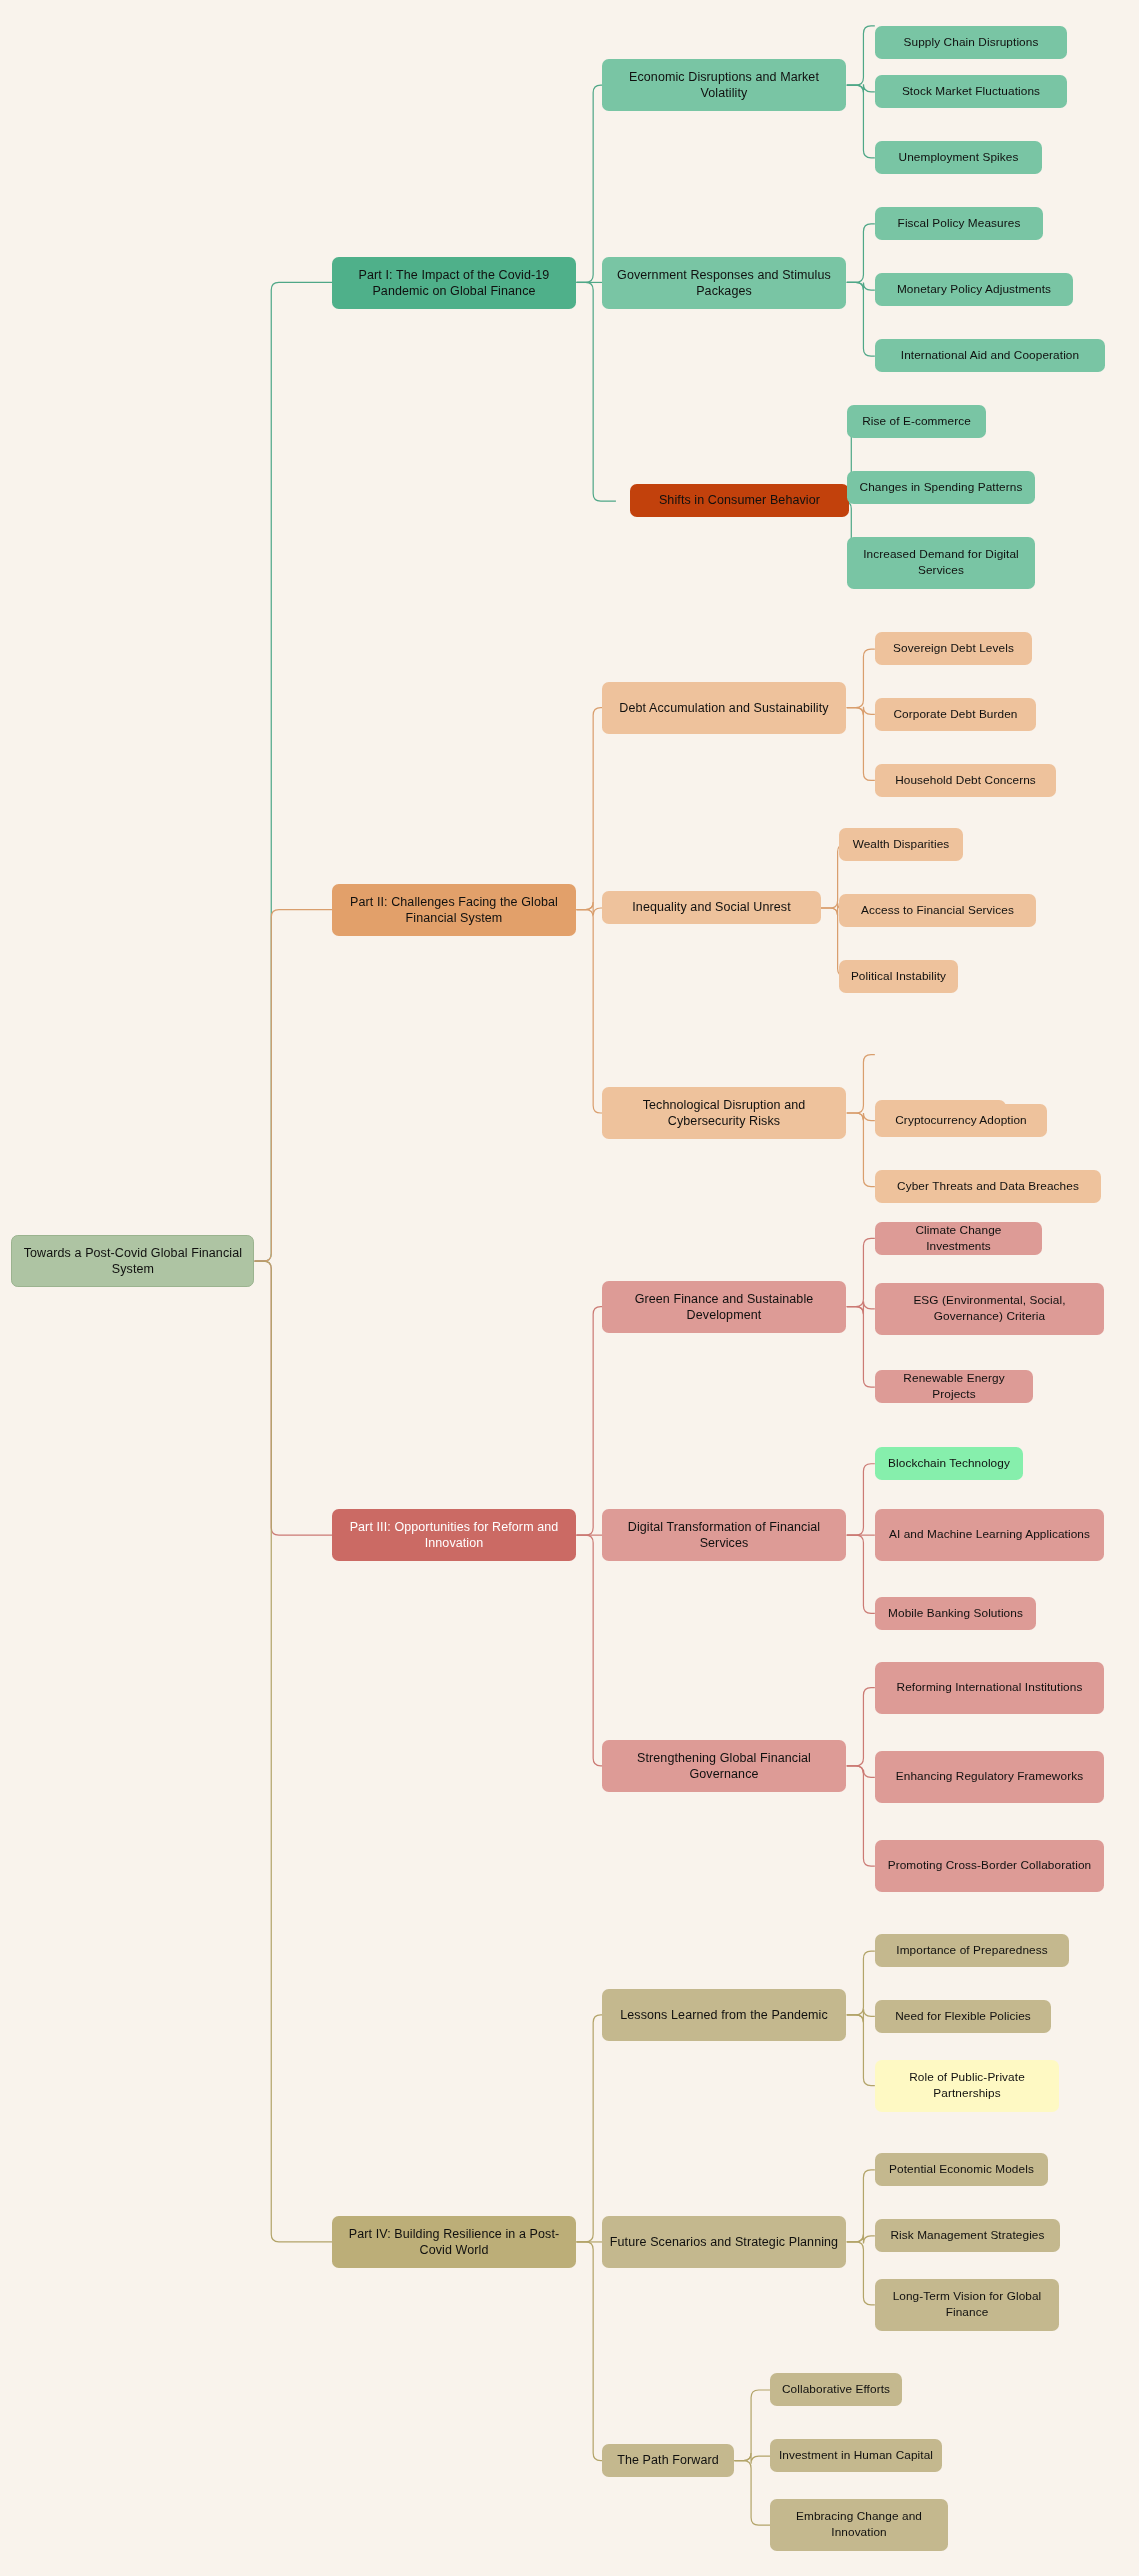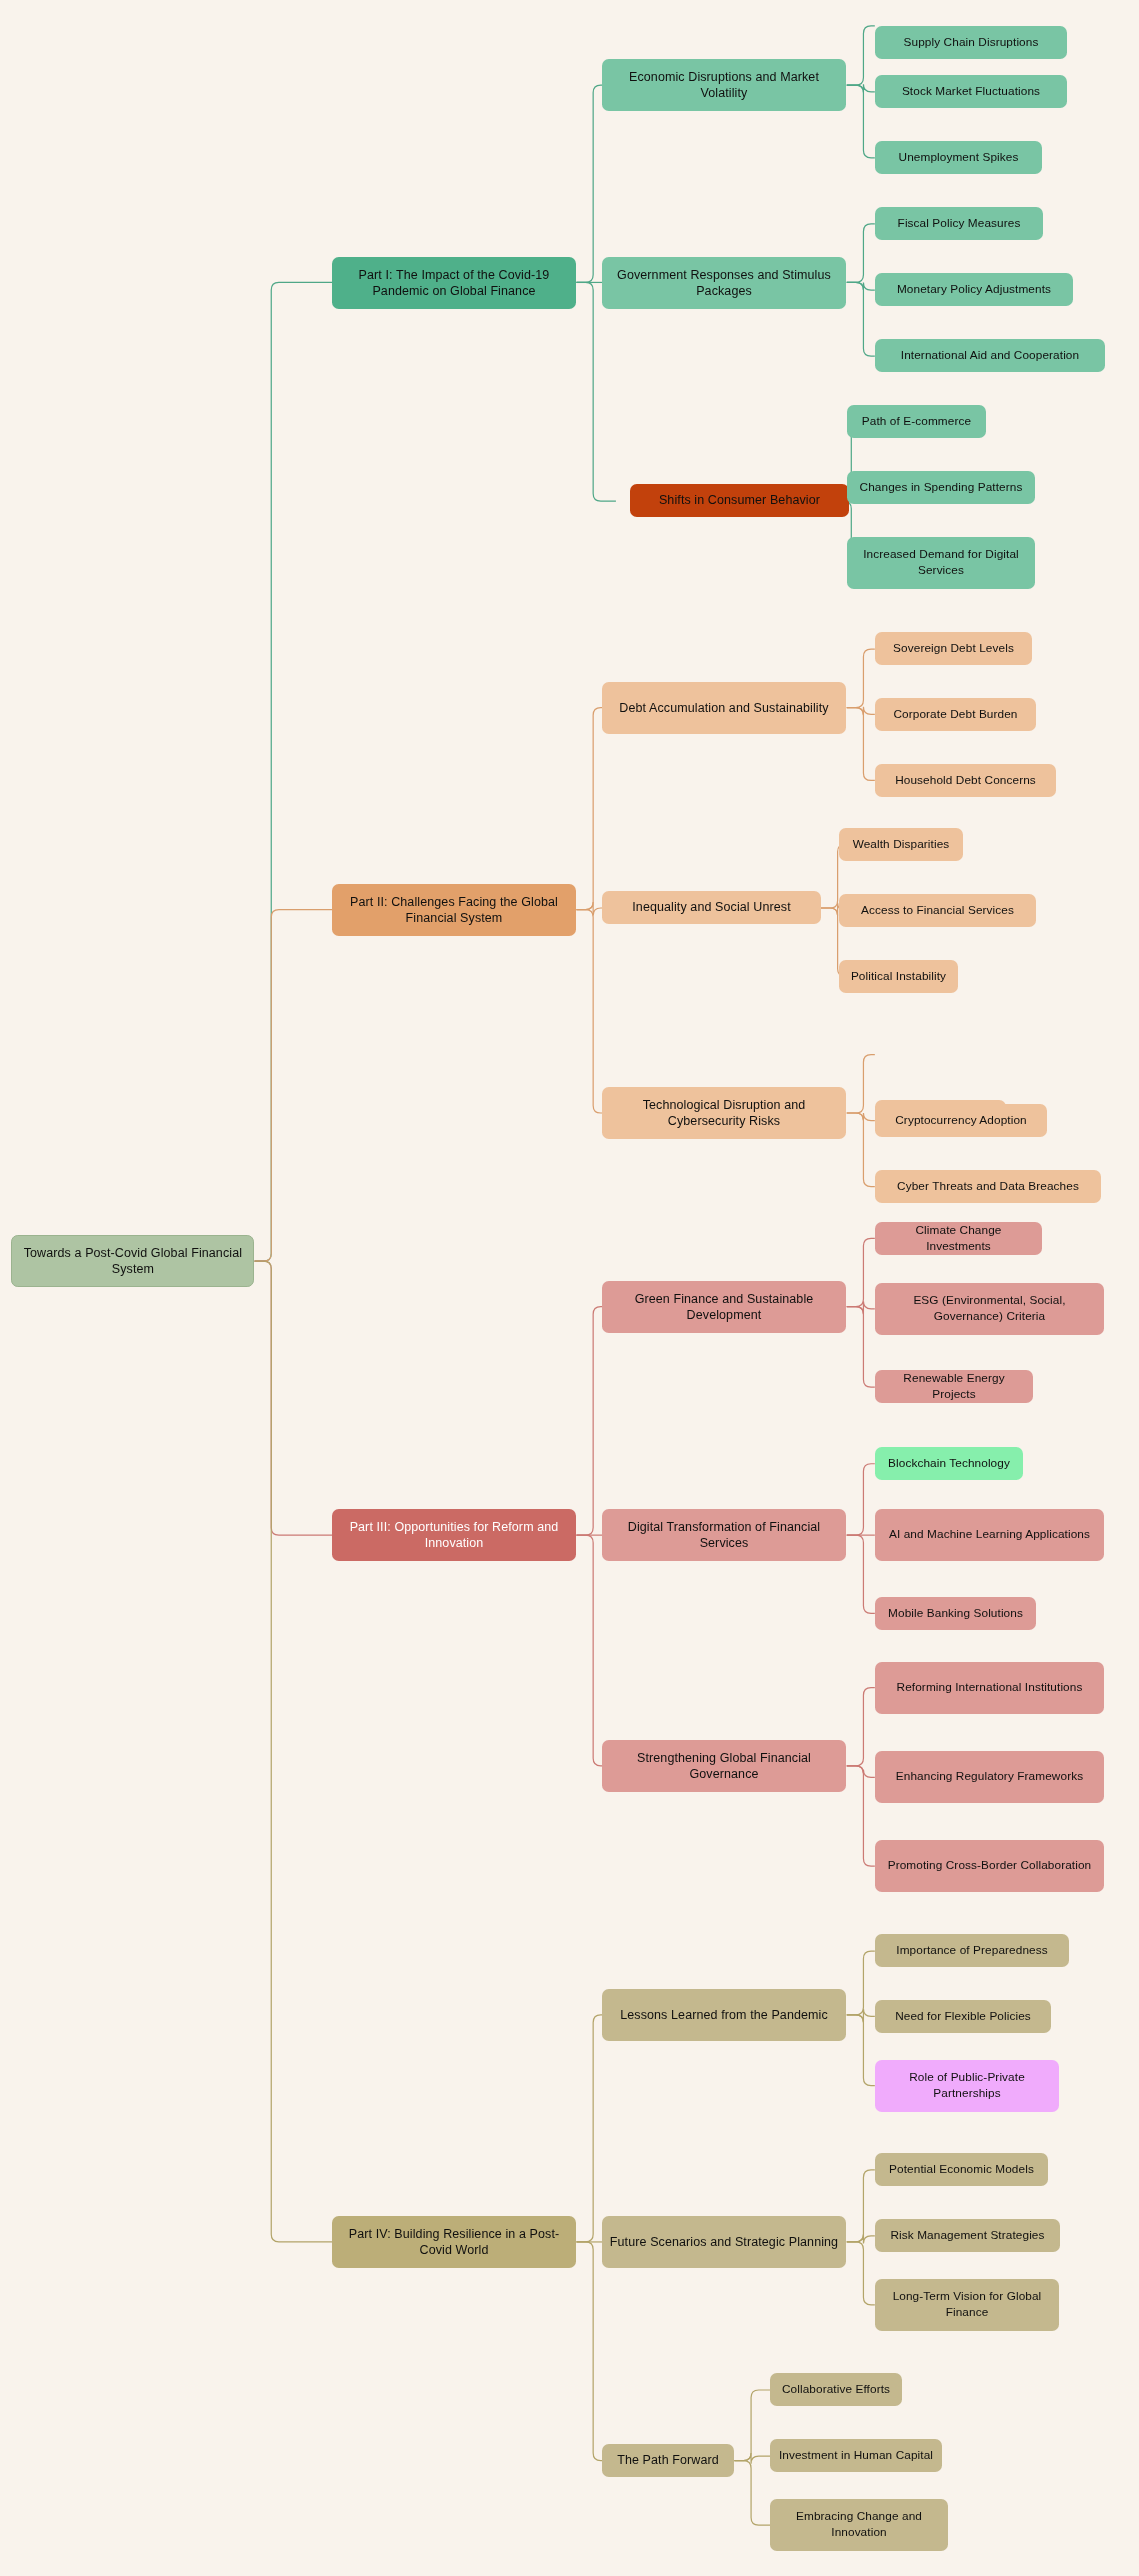--- a/index.html
+++ b/index.html
@@ -100,21 +100,21 @@
       <div class="node branch" style="left: 332px; top: 257px; width: 244px; height: 52px; background: rgb(79, 176, 138); color: rgb(16, 16, 15);">Part I: The Impact of the Covid-19 Pandemic on Global Finance</div>
       <div class="node sub" style="left: 602px; top: 59px; width: 244px; height: 52px; background: rgb(121, 197, 164); color: rgb(16, 16, 15);">Economic Disruptions and Market Volatility</div>
       <div class="node leaf" style="left: 875px; top: 26px; width: 192px; height: 33px; background: rgb(121, 197, 164); color: rgb(16, 16, 15);">Supply Chain Disruptions</div>
       <div class="node leaf" style="left: 875px; top: 75px; width: 192px; height: 33px; background: rgb(121, 197, 164); color: rgb(16, 16, 15);">Stock Market Fluctuations</div>
       <div class="node leaf" style="left: 875px; top: 141px; width: 167px; height: 33px; background: rgb(121, 197, 164); color: rgb(16, 16, 15);">Unemployment Spikes</div>
       <div class="node sub" style="left: 602px; top: 257px; width: 244px; height: 52px; background: rgb(121, 197, 164); color: rgb(16, 16, 15);">Government Responses and Stimulus Packages</div>
       <div class="node leaf" style="left: 875px; top: 207px; width: 168px; height: 33px; background: rgb(121, 197, 164); color: rgb(16, 16, 15);">Fiscal Policy Measures</div>
       <div class="node leaf" style="left: 875px; top: 273px; width: 198px; height: 33px; background: rgb(121, 197, 164); color: rgb(16, 16, 15);">Monetary Policy Adjustments</div>
       <div class="node leaf" style="left: 875px; top: 339px; width: 230px; height: 33px; background: rgb(121, 197, 164); color: rgb(16, 16, 15);">International Aid and Cooperation</div>
       <div class="node sub" style="left: 630px; top: 484px; width: 219px; height: 33px; background: #c2410c; color: rgb(16, 16, 15);">Shifts in Consumer Behavior</div>
-      <div class="node leaf" style="left: 847px; top: 405px; width: 139px; height: 33px; background: rgb(121, 197, 164); color: rgb(16, 16, 15);">Path of E-commerce</div>
+      <div class="node leaf" style="left: 847px; top: 405px; width: 139px; height: 33px; background: rgb(121, 197, 164); color: rgb(16, 16, 15);">Rise of E-commerce</div>
       <div class="node leaf" style="left: 847px; top: 471px; width: 188px; height: 33px; background: rgb(121, 197, 164); color: rgb(16, 16, 15);">Changes in Spending Patterns</div>
       <div class="node leaf" style="left: 847px; top: 537px; width: 188px; height: 52px; background: rgb(121, 197, 164); color: rgb(16, 16, 15);">Increased Demand for Digital Services</div>
       <div class="node branch" style="left: 332px; top: 884px; width: 244px; height: 52px; background: rgb(226, 160, 106); color: rgb(16, 16, 15);">Part II: Challenges Facing the Global Financial System</div>
       <div class="node sub" style="left: 602px; top: 682px; width: 244px; height: 52px; background: rgb(238, 194, 156); color: rgb(16, 16, 15);">Debt Accumulation and Sustainability</div>
       <div class="node leaf" style="left: 875px; top: 632px; width: 157px; height: 33px; background: rgb(238, 194, 156); color: rgb(16, 16, 15);">Sovereign Debt Levels</div>
       <div class="node leaf" style="left: 875px; top: 698px; width: 161px; height: 33px; background: rgb(238, 194, 156); color: rgb(16, 16, 15);">Corporate Debt Burden</div>
       <div class="node leaf" style="left: 875px; top: 764px; width: 181px; height: 33px; background: rgb(238, 194, 156); color: rgb(16, 16, 15);">Household Debt Concerns</div>
       <div class="node sub" style="left: 602px; top: 891px; width: 219px; height: 33px; background: rgb(238, 194, 156); color: rgb(16, 16, 15);">Inequality and Social Unrest</div>
       <div class="node leaf" style="left: 839px; top: 828px; width: 124px; height: 33px; background: rgb(238, 194, 156); color: rgb(16, 16, 15);">Wealth Disparities</div>
       <div class="node leaf" style="left: 839px; top: 894px; width: 197px; height: 33px; background: rgb(238, 194, 156); color: rgb(16, 16, 15);">Access to Financial Services</div>
@@ -133,21 +133,21 @@
       <div class="node leaf" style="left: 875px; top: 1509px; width: 229px; height: 52px; background: rgb(221, 155, 150); color: rgb(16, 16, 15);">AI and Machine Learning Applications</div>
       <div class="node leaf" style="left: 875px; top: 1597px; width: 161px; height: 33px; background: rgb(221, 155, 150); color: rgb(16, 16, 15);">Mobile Banking Solutions</div>
       <div class="node sub" style="left: 602px; top: 1740px; width: 244px; height: 52px; background: rgb(221, 155, 150); color: rgb(16, 16, 15);">Strengthening Global Financial Governance</div>
       <div class="node leaf" style="left: 875px; top: 1662px; width: 229px; height: 52px; background: rgb(221, 155, 150); color: rgb(16, 16, 15); text-align: right;">Reforming International Institutions</div>
       <div class="node leaf" style="left: 875px; top: 1751px; width: 229px; height: 52px; background: rgb(221, 155, 150); color: rgb(16, 16, 15);">Enhancing Regulatory Frameworks</div>
       <div class="node leaf" style="left: 875px; top: 1840px; width: 229px; height: 52px; background: rgb(221, 155, 150); color: rgb(16, 16, 15);">Promoting Cross-Border Collaboration</div>
       <div class="node branch" style="left: 332px; top: 2216px; width: 244px; height: 52px; background: rgb(188, 174, 120); color: rgb(16, 16, 15);">Part IV: Building Resilience in a Post-Covid World</div>
       <div class="node sub" style="left: 602px; top: 1989px; width: 244px; height: 52px; background: rgb(196, 184, 142); color: rgb(16, 16, 15);">Lessons Learned from the Pandemic</div>
       <div class="node leaf" style="left: 875px; top: 1934px; width: 194px; height: 33px; background: rgb(196, 184, 142); color: rgb(16, 16, 15);">Importance of Preparedness</div>
       <div class="node leaf" style="left: 875px; top: 2000px; width: 176px; height: 33px; background: rgb(196, 184, 142); color: rgb(16, 16, 15);">Need for Flexible Policies</div>
-      <div class="node leaf" style="left: 875px; top: 2060px; width: 184px; height: 52px; background: #f0abfc; color: rgb(16, 16, 15);">Role of Public-Private Partnerships</div>
+      <div class="node leaf" style="left: 875px; top: 2060px; width: 184px; height: 52px; background: #fef9c3; color: rgb(16, 16, 15);">Role of Public-Private Partnerships</div>
       <div class="node sub" style="left: 602px; top: 2216px; width: 244px; height: 52px; background: rgb(196, 184, 142); color: rgb(16, 16, 15);">Future Scenarios and Strategic Planning</div>
       <div class="node leaf" style="left: 875px; top: 2153px; width: 173px; height: 33px; background: rgb(196, 184, 142); color: rgb(16, 16, 15);">Potential Economic Models</div>
       <div class="node leaf" style="left: 875px; top: 2219px; width: 185px; height: 33px; background: rgb(196, 184, 142); color: rgb(16, 16, 15);">Risk Management Strategies</div>
       <div class="node leaf" style="left: 875px; top: 2279px; width: 184px; height: 52px; background: rgb(196, 184, 142); color: rgb(16, 16, 15);">Long-Term Vision for Global Finance</div>
       <div class="node sub" style="left: 602px; top: 2444px; width: 132px; height: 33px; background: rgb(196, 184, 142); color: rgb(16, 16, 15);">The Path Forward</div>
       <div class="node leaf" style="left: 770px; top: 2373px; width: 132px; height: 33px; background: rgb(196, 184, 142); color: rgb(16, 16, 15);">Collaborative Efforts</div>
       <div class="node leaf" style="left: 770px; top: 2439px; width: 172px; height: 33px; background: rgb(196, 184, 142); color: rgb(16, 16, 15);">Investment in Human Capital</div>
       <div class="node leaf" style="left: 770px; top: 2499px; width: 178px; height: 52px; background: rgb(196, 184, 142); color: rgb(16, 16, 15);">Embracing Change and Innovation</div>
     </div>
 </div>

